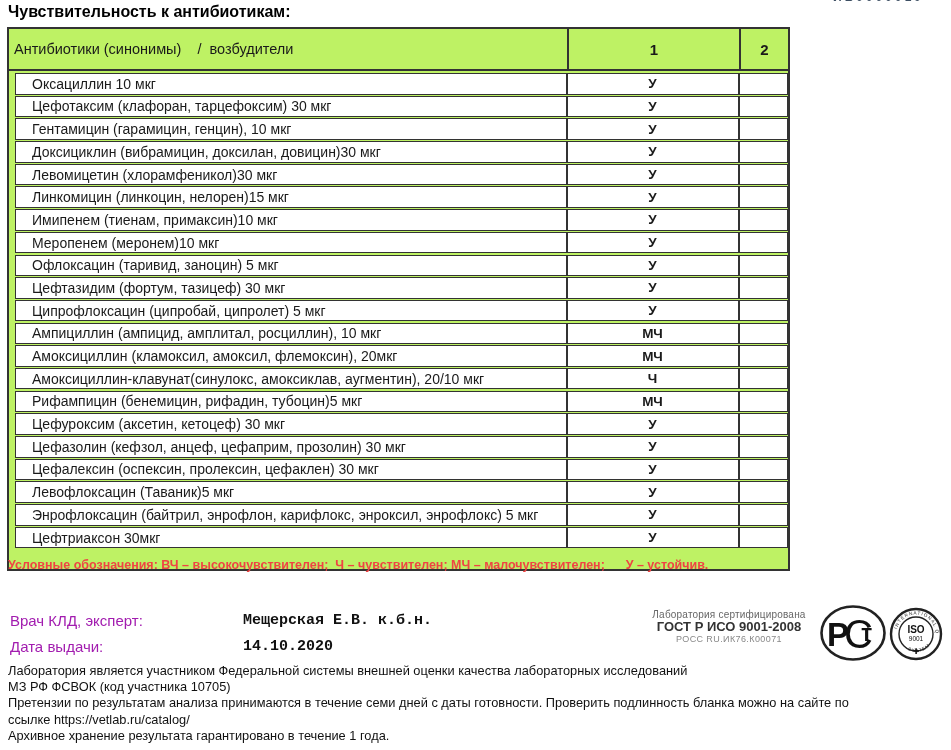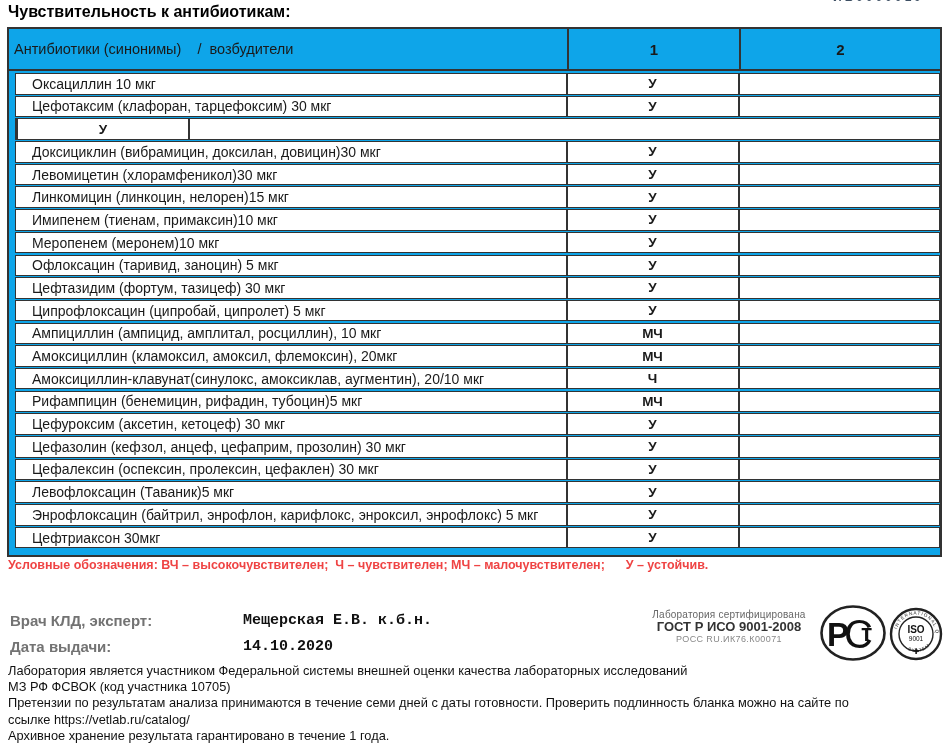--- a/index.html
+++ b/index.html
@@ -4,34 +4,34 @@
 <style>
   html,body{margin:0;padding:0;}
   body{
     width:951px;height:750px;background:#ffffff;position:relative;
     font-family:"Liberation Sans", sans-serif;color:#1a1a1a;overflow:hidden;
   }
   .clip-code{position:absolute;left:833px;top:0;width:112px;height:5px;overflow:hidden;}
   .clip-code span{display:block;margin-top:-10px;font-size:12px;font-weight:bold;color:#3d4f63;letter-spacing:3px;}
   .title{position:absolute;left:8px;top:3px;font-size:16px;font-weight:bold;color:#000;}
 
-  .tbl{position:absolute;left:7px;top:27px;width:935px;border:2.5px solid #333;box-sizing:border-box;background:#0ea5e9;}
+  .tbl{position:absolute;left:7px;top:27px;width:783px;border:2.5px solid #333;box-sizing:border-box;background:#bef264;}
   .thead{display:flex;align-items:stretch;height:40px;border-bottom:2px solid #333;font-size:14.5px;}
   .th-name{flex:0 0 558px;box-sizing:border-box;display:flex;align-items:center;padding-left:5px;white-space:pre;}
   .th-c1{flex:0 0 172px;border-left:2.5px solid #333;box-sizing:border-box;display:flex;align-items:center;justify-content:center;font-weight:bold;font-size:15px;}
   .th-c2{flex:1;border-left:2.5px solid #333;box-sizing:border-box;display:flex;align-items:center;justify-content:center;font-weight:bold;font-size:15px;}
-  .rows{padding:2px 0 6px 6px;}
+  .rows{padding:2px 0 20px 6px;}
   .row{display:flex;align-items:stretch;height:21.5px;border:1.8px solid #333;margin-bottom:1.2px;box-sizing:border-box;background:#fff;}
   .c-name{flex:0 0 549.5px;box-sizing:border-box;display:flex;align-items:center;padding-left:16px;font-size:14px;white-space:pre;overflow:hidden;}
   .c-1{flex:0 0 172px;border-left:2.5px solid #333;box-sizing:border-box;display:flex;align-items:center;justify-content:center;font-weight:bold;font-size:13.5px;}
   .c-2{flex:1;border-left:2.5px solid #333;box-sizing:border-box;}
 
   .legend{position:absolute;left:8px;top:558px;font-size:12.5px;font-weight:bold;color:#ef4444;white-space:pre;}
 
-  .sig-label{position:absolute;left:10px;font-size:15px;color:#737373;font-weight:bold;}
+  .sig-label{position:absolute;left:10px;font-size:15px;color:#a21caf;}
   .sig-value{position:absolute;left:243px;font-size:15px;font-weight:bold;color:#111;font-family:Liberation Mono, monospace;}
   .lbl-doctor{top:612px;} .val-doctor{top:612px;}
   .lbl-date{top:638px;} .val-date{top:638px;}
 
   .cert-text{position:absolute;left:641px;top:609px;width:176px;text-align:center;line-height:12px;}
   .cert-l1{font-size:10px;color:#666;letter-spacing:.2px;}
   .cert-l2{font-size:13px;font-weight:bold;color:#333;}
   .cert-l3{font-size:9px;color:#888;letter-spacing:.4px;}
   .rst-logo{position:absolute;left:818px;top:603px;}
   .iso-seal{position:absolute;left:889px;top:607px;}
@@ -58,20 +58,21 @@
         <div class="c-name">Оксациллин 10 мкг</div>
         <div class="c-1">У</div>
         <div class="c-2"></div>
       </div>
       <div class="row">
         <div class="c-name">Цефотаксим (клафоран, тарцефоксим) 30 мкг</div>
         <div class="c-1">У</div>
         <div class="c-2"></div>
       </div>
       <div class="row">
+        <div class="c-name">Гентамицин (гарамицин, генцин), 10 мкг</div>
         <div class="c-1">У</div>
         <div class="c-2"></div>
       </div>
       <div class="row">
         <div class="c-name">Доксициклин (вибрамицин, доксилан, довицин)30 мкг</div>
         <div class="c-1">У</div>
         <div class="c-2"></div>
       </div>
       <div class="row">
         <div class="c-name">Левомицетин (хлорамфеникол)30 мкг</div>

